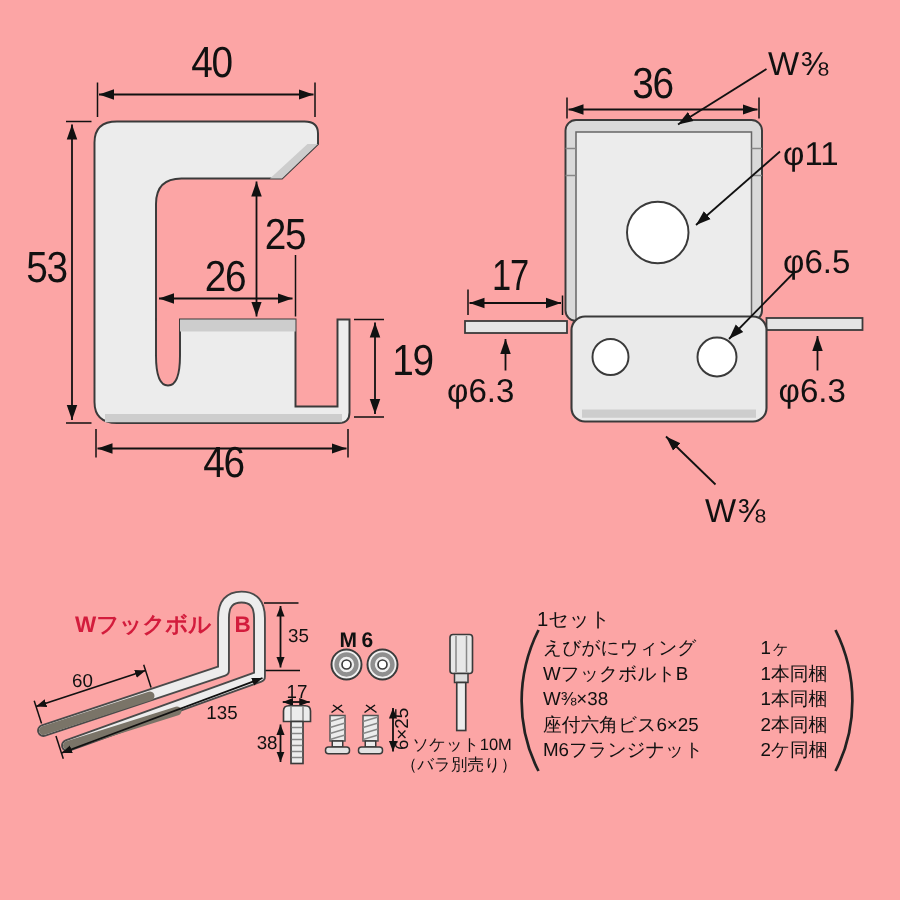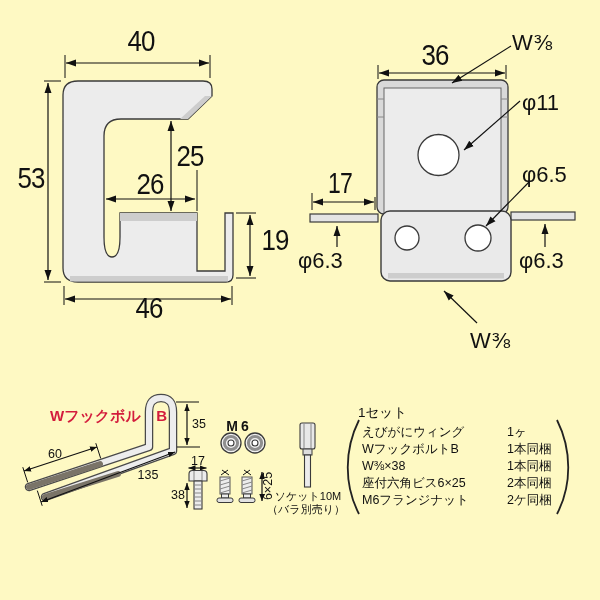--- a/index.html
+++ b/index.html
@@ -1,16 +1,16 @@
 <!DOCTYPE html>
 <html><head>
 <meta charset="utf-8">
 <style>
   html,body{margin:0;padding:0;background:#fff;}
-  #stage{position:relative;width:600px;height:600px;background:#fef9c3;overflow:hidden;
+  #stage{position:relative;width:600px;height:600px;background:#fca5a5;overflow:hidden;
          font-family:"Liberation Sans","DejaVu Sans",sans-serif;}
   svg{position:absolute;left:0;top:0;}
   text{fill:#111;font-family:"Liberation Sans","DejaVu Sans",sans-serif;}
   .dimbig{font-size:29px;letter-spacing:-1px;}
   .dimphi{font-size:22px;}
   .dimthr{font-size:22px;letter-spacing:1px;}
   .dimsm{font-size:12.5px;}
   .red{fill:#d31c3c;font-size:15px;font-weight:bold;}
   .m6{font-size:14px;font-weight:bold;letter-spacing:3px;}
   .lbl{font-size:11px;}

